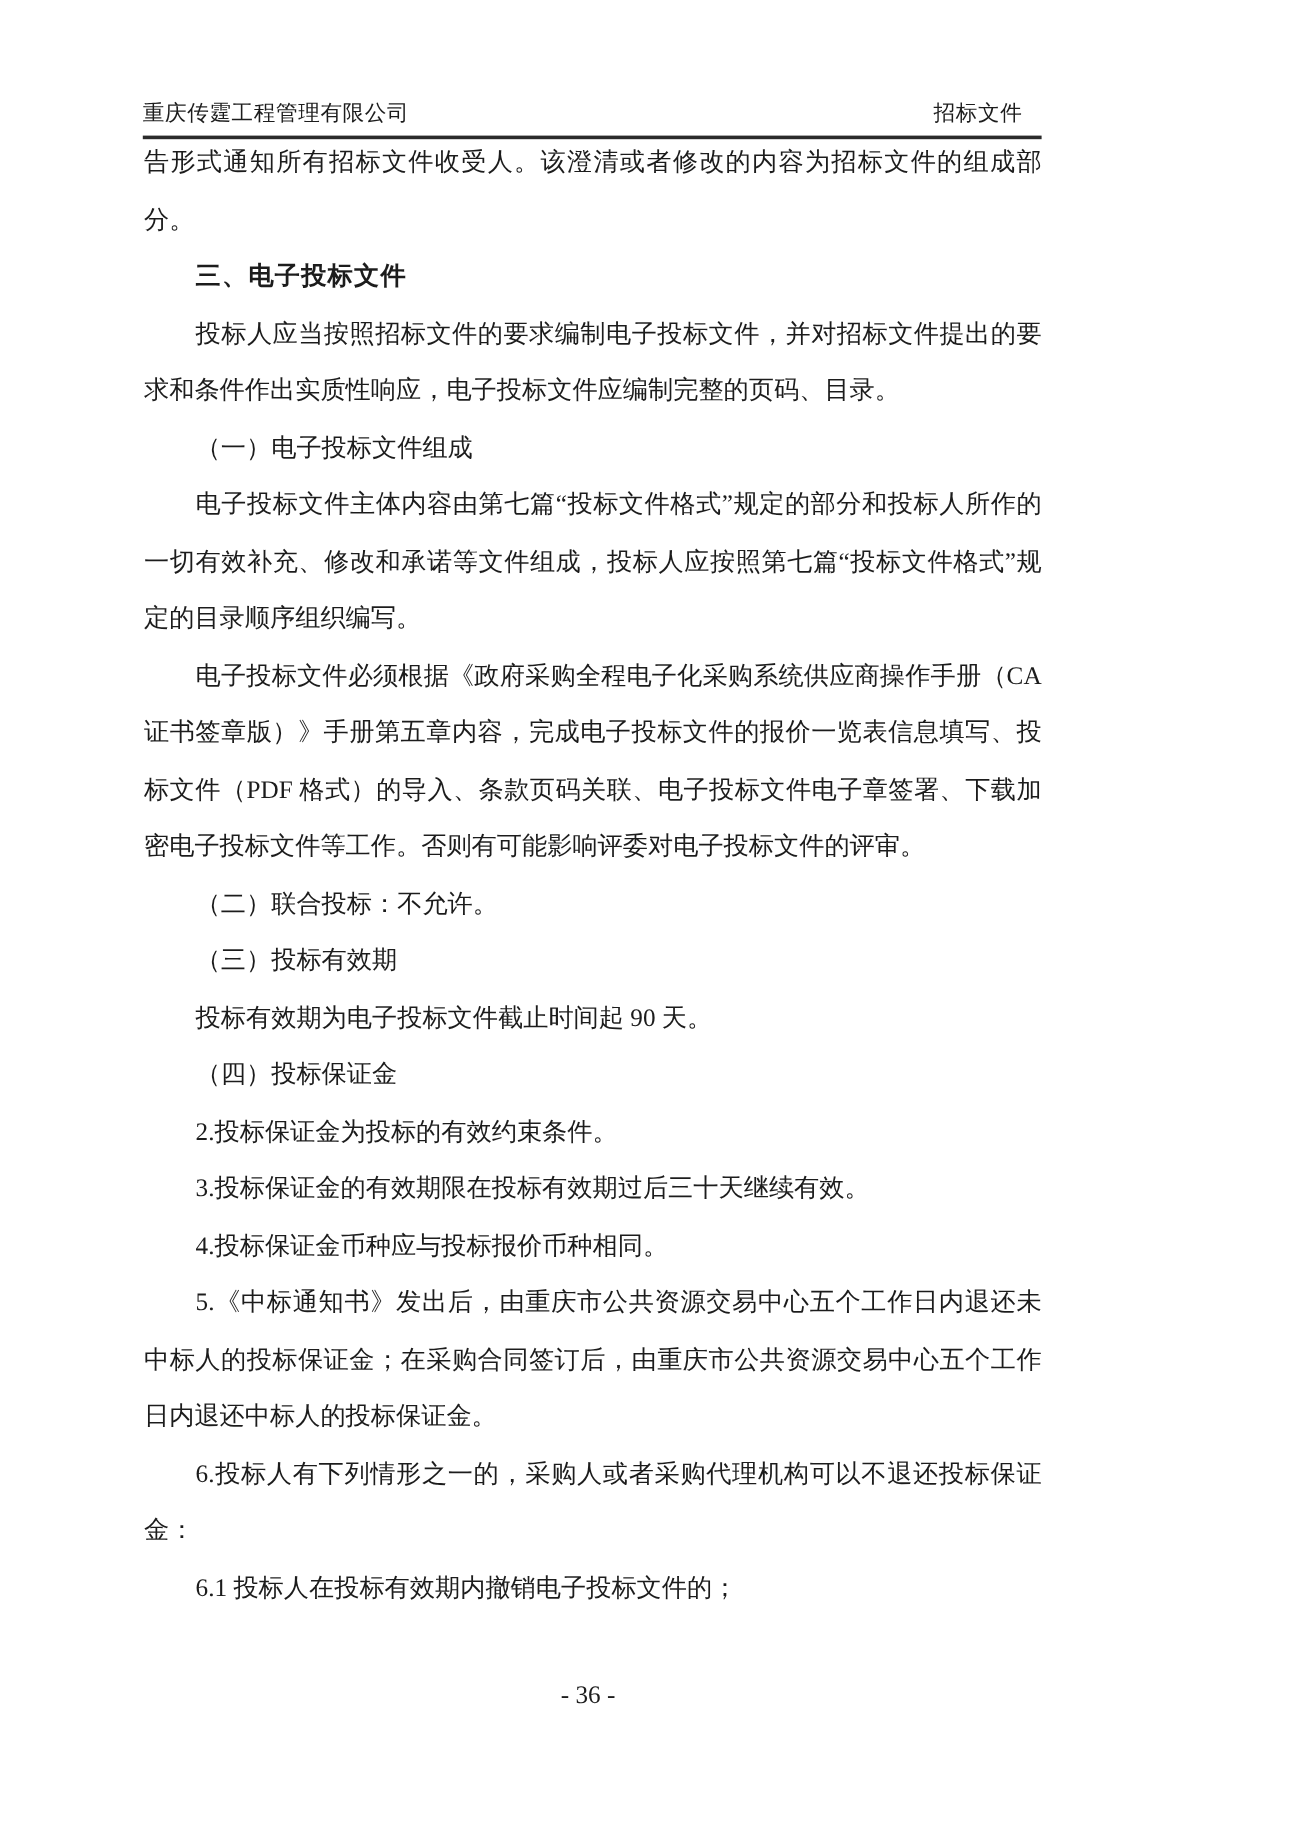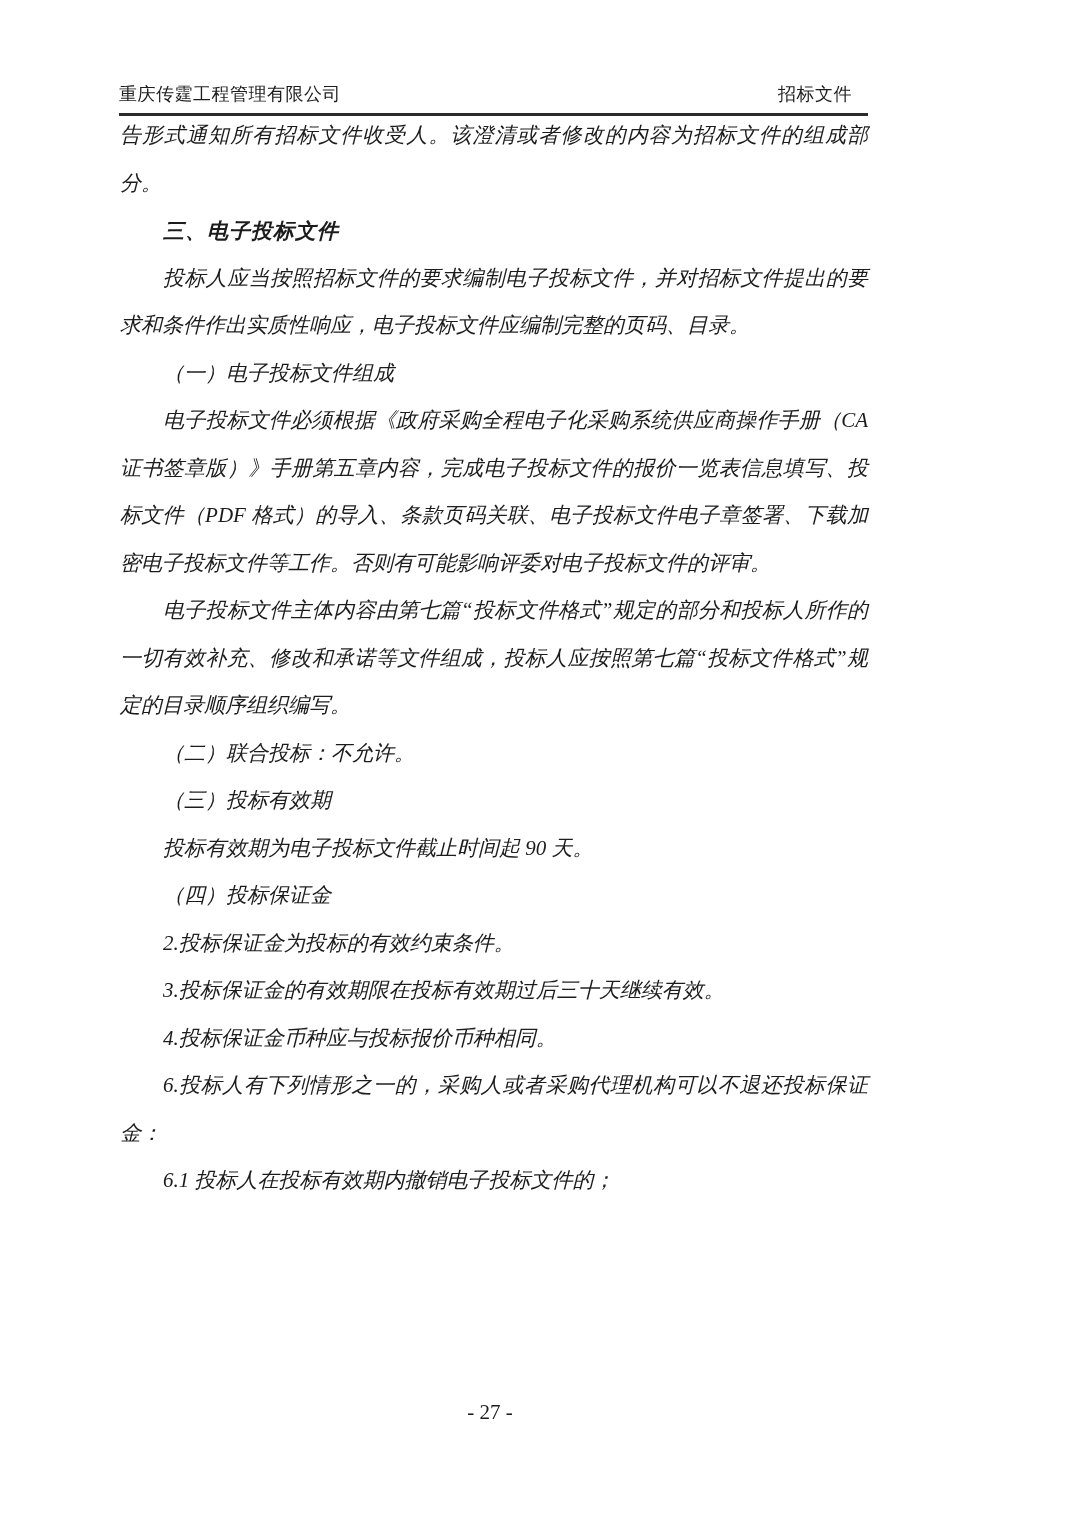--- a/index.html
+++ b/index.html
@@ -29,21 +29,21 @@
   .body-text {
     position: absolute;
     left: 120px;
     right: 112px;
     top: 112px;
     font-size: 21px;
     line-height: 47.5px;
     text-align: justify;
     text-justify: inter-ideograph;
   }
-  .para { margin: 0; text-indent: 43px; font-style: italic; }
+  .para { margin: 0; text-indent: 43px; }
   .para.noindent { text-indent: 0; }
   .para.heading {
     font-weight: bold;
     font-family: "Liberation Sans", "DejaVu Sans", sans-serif;
     letter-spacing: 1px;
     text-align: left;
   }
   .footer {
     position: absolute;
     left: 0;
@@ -61,30 +61,31 @@
   <div class="header">
     <span class="company">重庆传霆工程管理有限公司</span>
     <span class="doc-type">招标文件</span>
   </div>
 
   <div class="body-text">
       <p class="para noindent">告形式通知所有招标文件收受人。该澄清或者修改的内容为招标文件的组成部分。</p>
       <p class="para heading">三、电子投标文件</p>
       <p class="para normal">投标人应当按照招标文件的要求编制电子投标文件，并对招标文件提出的要求和条件作出实质性响应，电子投标文件应编制完整的页码、目录。</p>
       <p class="para normal">（一）电子投标文件组成</p>
+      <p class="para normal">电子投标文件主体内容由第七篇“投标文件格式”规定的部分和投标人所作的一切有效补充、修改和承诺等文件组成，投标人应按照第七篇“投标文件格式”规定的目录顺序组织编写。</p>
       <p class="para normal">电子投标文件必须根据《政府采购全程电子化采购系统供应商操作手册（CA 证书签章版）》手册第五章内容，完成电子投标文件的报价一览表信息填写、投标文件（PDF 格式）的导入、条款页码关联、电子投标文件电子章签署、下载加密电子投标文件等工作。否则有可能影响评委对电子投标文件的评审。</p>
-      <p class="para normal">电子投标文件主体内容由第七篇“投标文件格式”规定的部分和投标人所作的一切有效补充、修改和承诺等文件组成，投标人应按照第七篇“投标文件格式”规定的目录顺序组织编写。</p>
       <p class="para normal">（二）联合投标：不允许。</p>
       <p class="para normal">（三）投标有效期</p>
       <p class="para normal">投标有效期为电子投标文件截止时间起 90 天。</p>
       <p class="para normal">（四）投标保证金</p>
       <p class="para normal">2.投标保证金为投标的有效约束条件。</p>
       <p class="para normal">3.投标保证金的有效期限在投标有效期过后三十天继续有效。</p>
       <p class="para normal">4.投标保证金币种应与投标报价币种相同。</p>
+      <p class="para normal">5.《中标通知书》发出后，由重庆市公共资源交易中心五个工作日内退还未中标人的投标保证金；在采购合同签订后，由重庆市公共资源交易中心五个工作日内退还中标人的投标保证金。</p>
       <p class="para normal">6.投标人有下列情形之一的，采购人或者采购代理机构可以不退还投标保证金：</p>
       <p class="para normal">6.1 投标人在投标有效期内撤销电子投标文件的；</p>
     </div>
 
   <div class="footer">
-    <span>- 27 -</span>
+    <span>- 36 -</span>
   </div>
 
 </div>
 
 </body></html>

